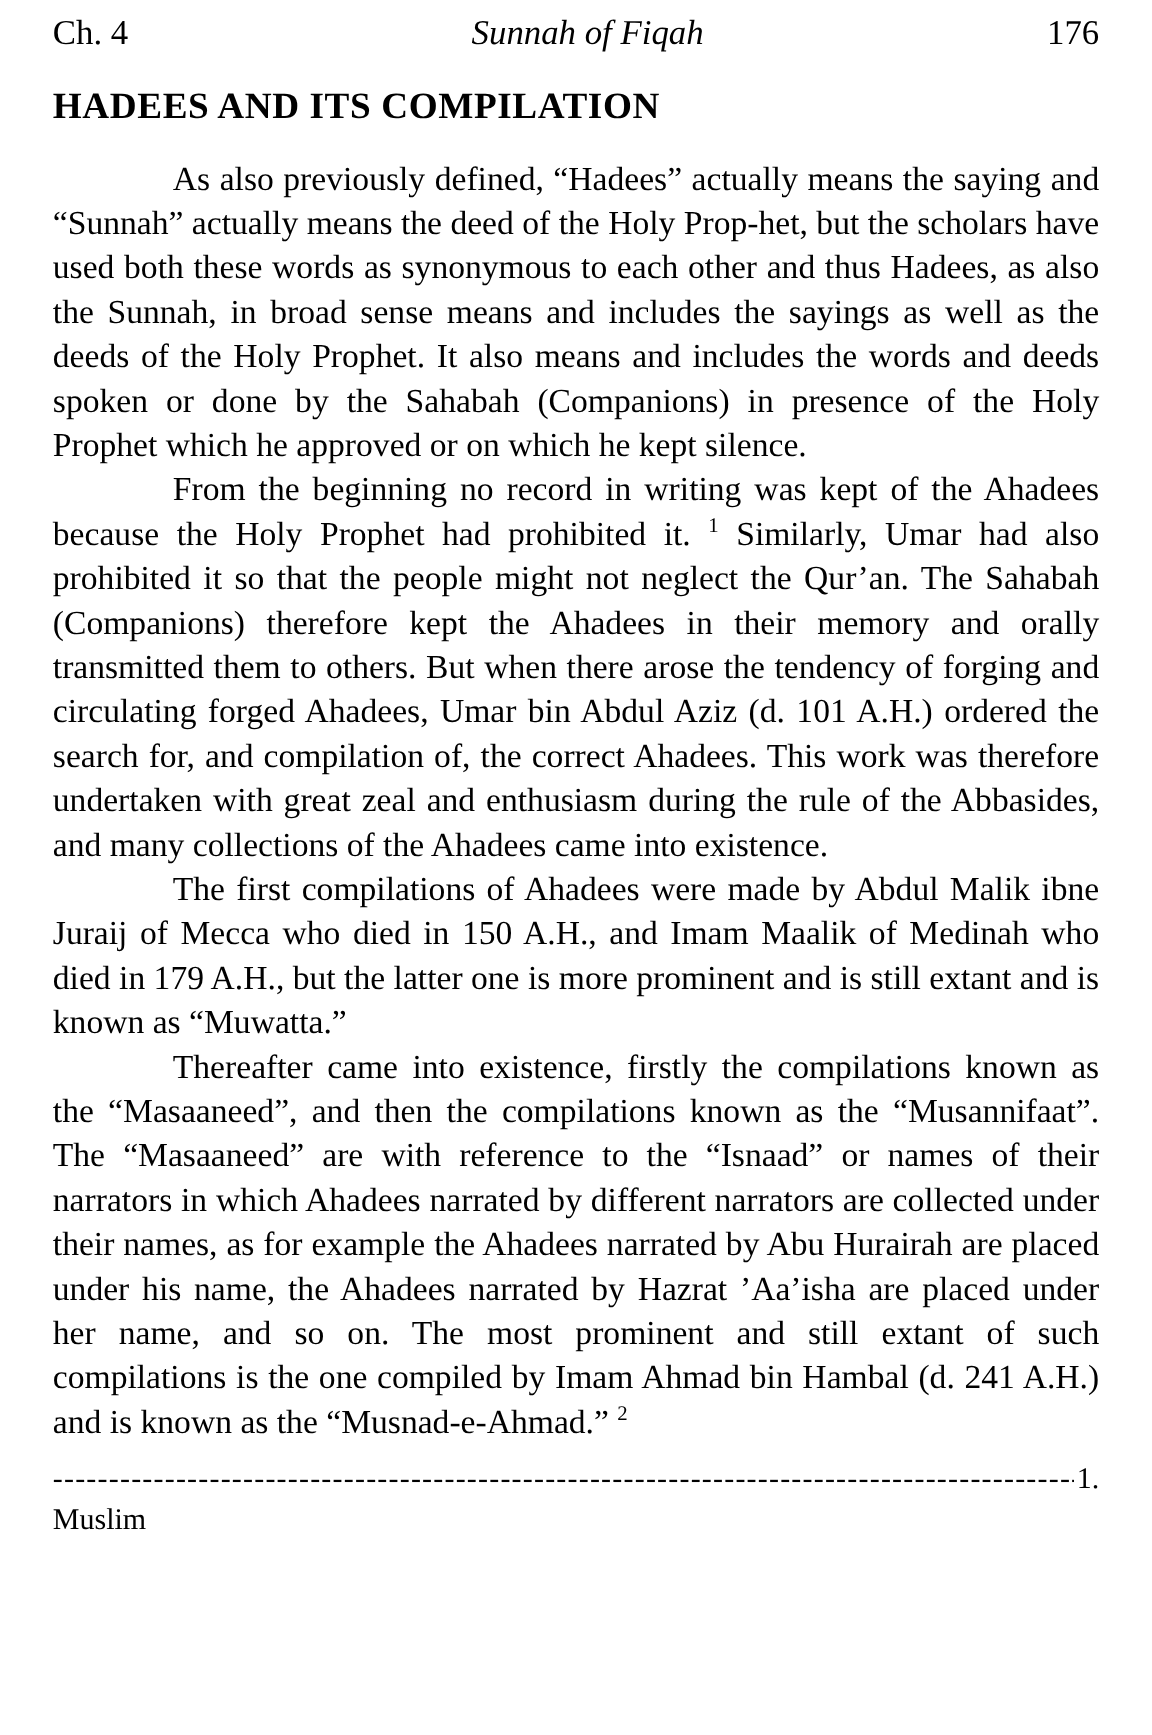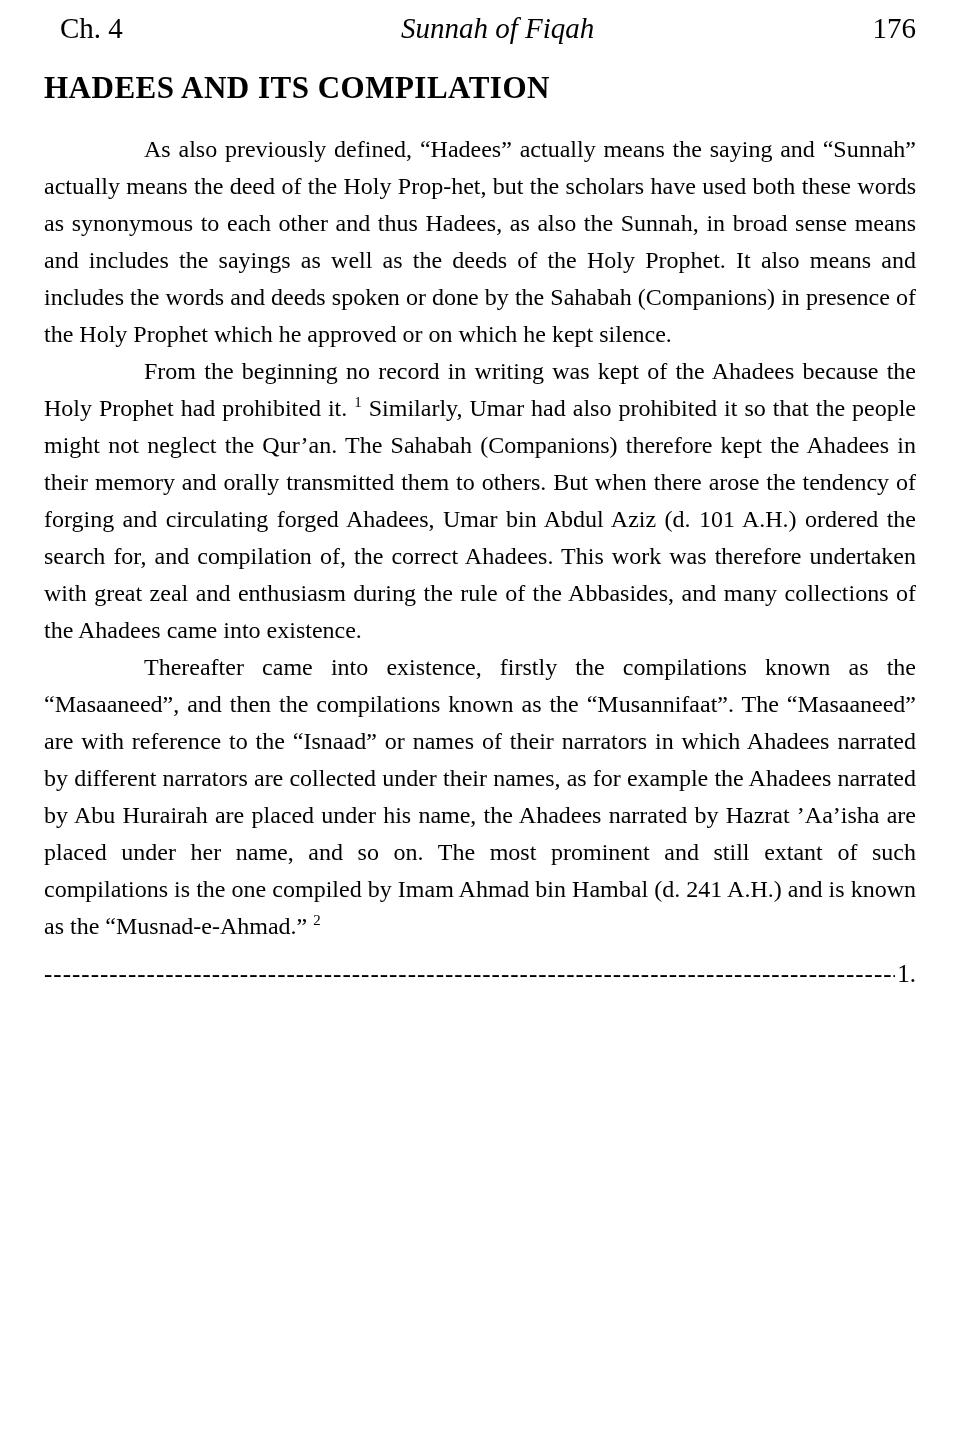--- a/index.html
+++ b/index.html
@@ -16,33 +16,32 @@
     height: 1446px;
     padding: 8px 44px 0 44px;
   }
   .page-header {
     display: flex;
     justify-content: space-between;
     align-items: baseline;
     font-size: 29px;
     line-height: 36px;
     padding-top: 2px;
-    margin-left: 16px;
   }
   .page-header .running-title { font-style: italic; }
   .section-heading {
     margin-top: 24px;
     font-size: 31px;
     font-weight: bold;
     letter-spacing: 0.5px;
     line-height: 36px;
   }
   .body-text {
     margin-top: 25px;
-    font-size: 24px;
+    font-size: 28px;
     line-height: 37px;
     text-align: justify;
   }
   .body-text p {
     text-indent: 100px;
     margin: 0;
   }
   sup.fn-ref {
     font-size: 0.62em;
     line-height: 0;
@@ -79,24 +78,26 @@
     <span>Ch. 4</span>
     <span class="running-title">Sunnah of Fiqah</span>
     <span>176</span>
   </div>
 
   <h1 class="section-heading">HADEES AND ITS COMPILATION</h1>
 
   <div class="body-text">
     <p><span>As also previously defined, “Hadees” actually means the saying and “Sunnah” actually means the deed of the Holy Prop-het, but the scholars have used both these words as synonymous to each other and thus Hadees, as also the Sunnah, in broad sense means and includes the sayings as well as the deeds of the Holy Prophet. It also means and includes the words and deeds spoken or done by the Sahabah (Companions) in presence of the Holy Prophet which he approved or on which he kept silence.</span></p>
     <p><span>From the beginning no record in writing was kept of the Ahadees because the Holy Prophet had prohibited it. </span><sup class="fn-ref">1</sup><span> Similarly, Umar had also prohibited it so that the people might not neglect the Qur’an. The Sahabah (Companions) therefore kept the Ahadees in their memory and orally transmitted them to others. But when there arose the tendency of forging and circulating forged Ahadees, Umar bin Abdul Aziz (d. 101 A.H.) ordered the search for, and compilation of, the correct Ahadees. This work was therefore undertaken with great zeal and enthusiasm during the rule of the Abbasides, and many collections of the Ahadees came into existence.</span></p>
+    <p><span>The first compilations of Ahadees were made by Abdul Malik ibne Juraij of Mecca who died in 150 A.H., and Imam Maalik of Medinah who died in 179 A.H., but the latter one is more prominent and is still extant and is known as “Muwatta.”</span></p>
     <p><span>Thereafter came into existence, firstly the compilations known as the “Masaaneed”, and then the compilations known as the “Musannifaat”. The “Masaaneed” are with reference to the “Isnaad” or names of their narrators in which Ahadees narrated by different narrators are collected under their names, as for example the Ahadees narrated by Abu Hurairah are placed under his name, the Ahadees narrated by Hazrat ’Aa’isha are placed under her name, and so on. The most prominent and still extant of such compilations is the one compiled by Imam Ahmad bin Hambal (d. 241 A.H.) and is known as the “Musnad-e-Ahmad.” </span><sup class="fn-ref">2</sup></p>
   </div>
 
   <div class="footnote-separator">
     <span class="dashes">--------------------------------------------------------------------------------------------</span>
     <span class="sep-label">1.</span>
   </div>
 
   <div class="footnotes">
+    <div>Muslim</div>
   </div>
 
 </div>
 
 </body></html>

